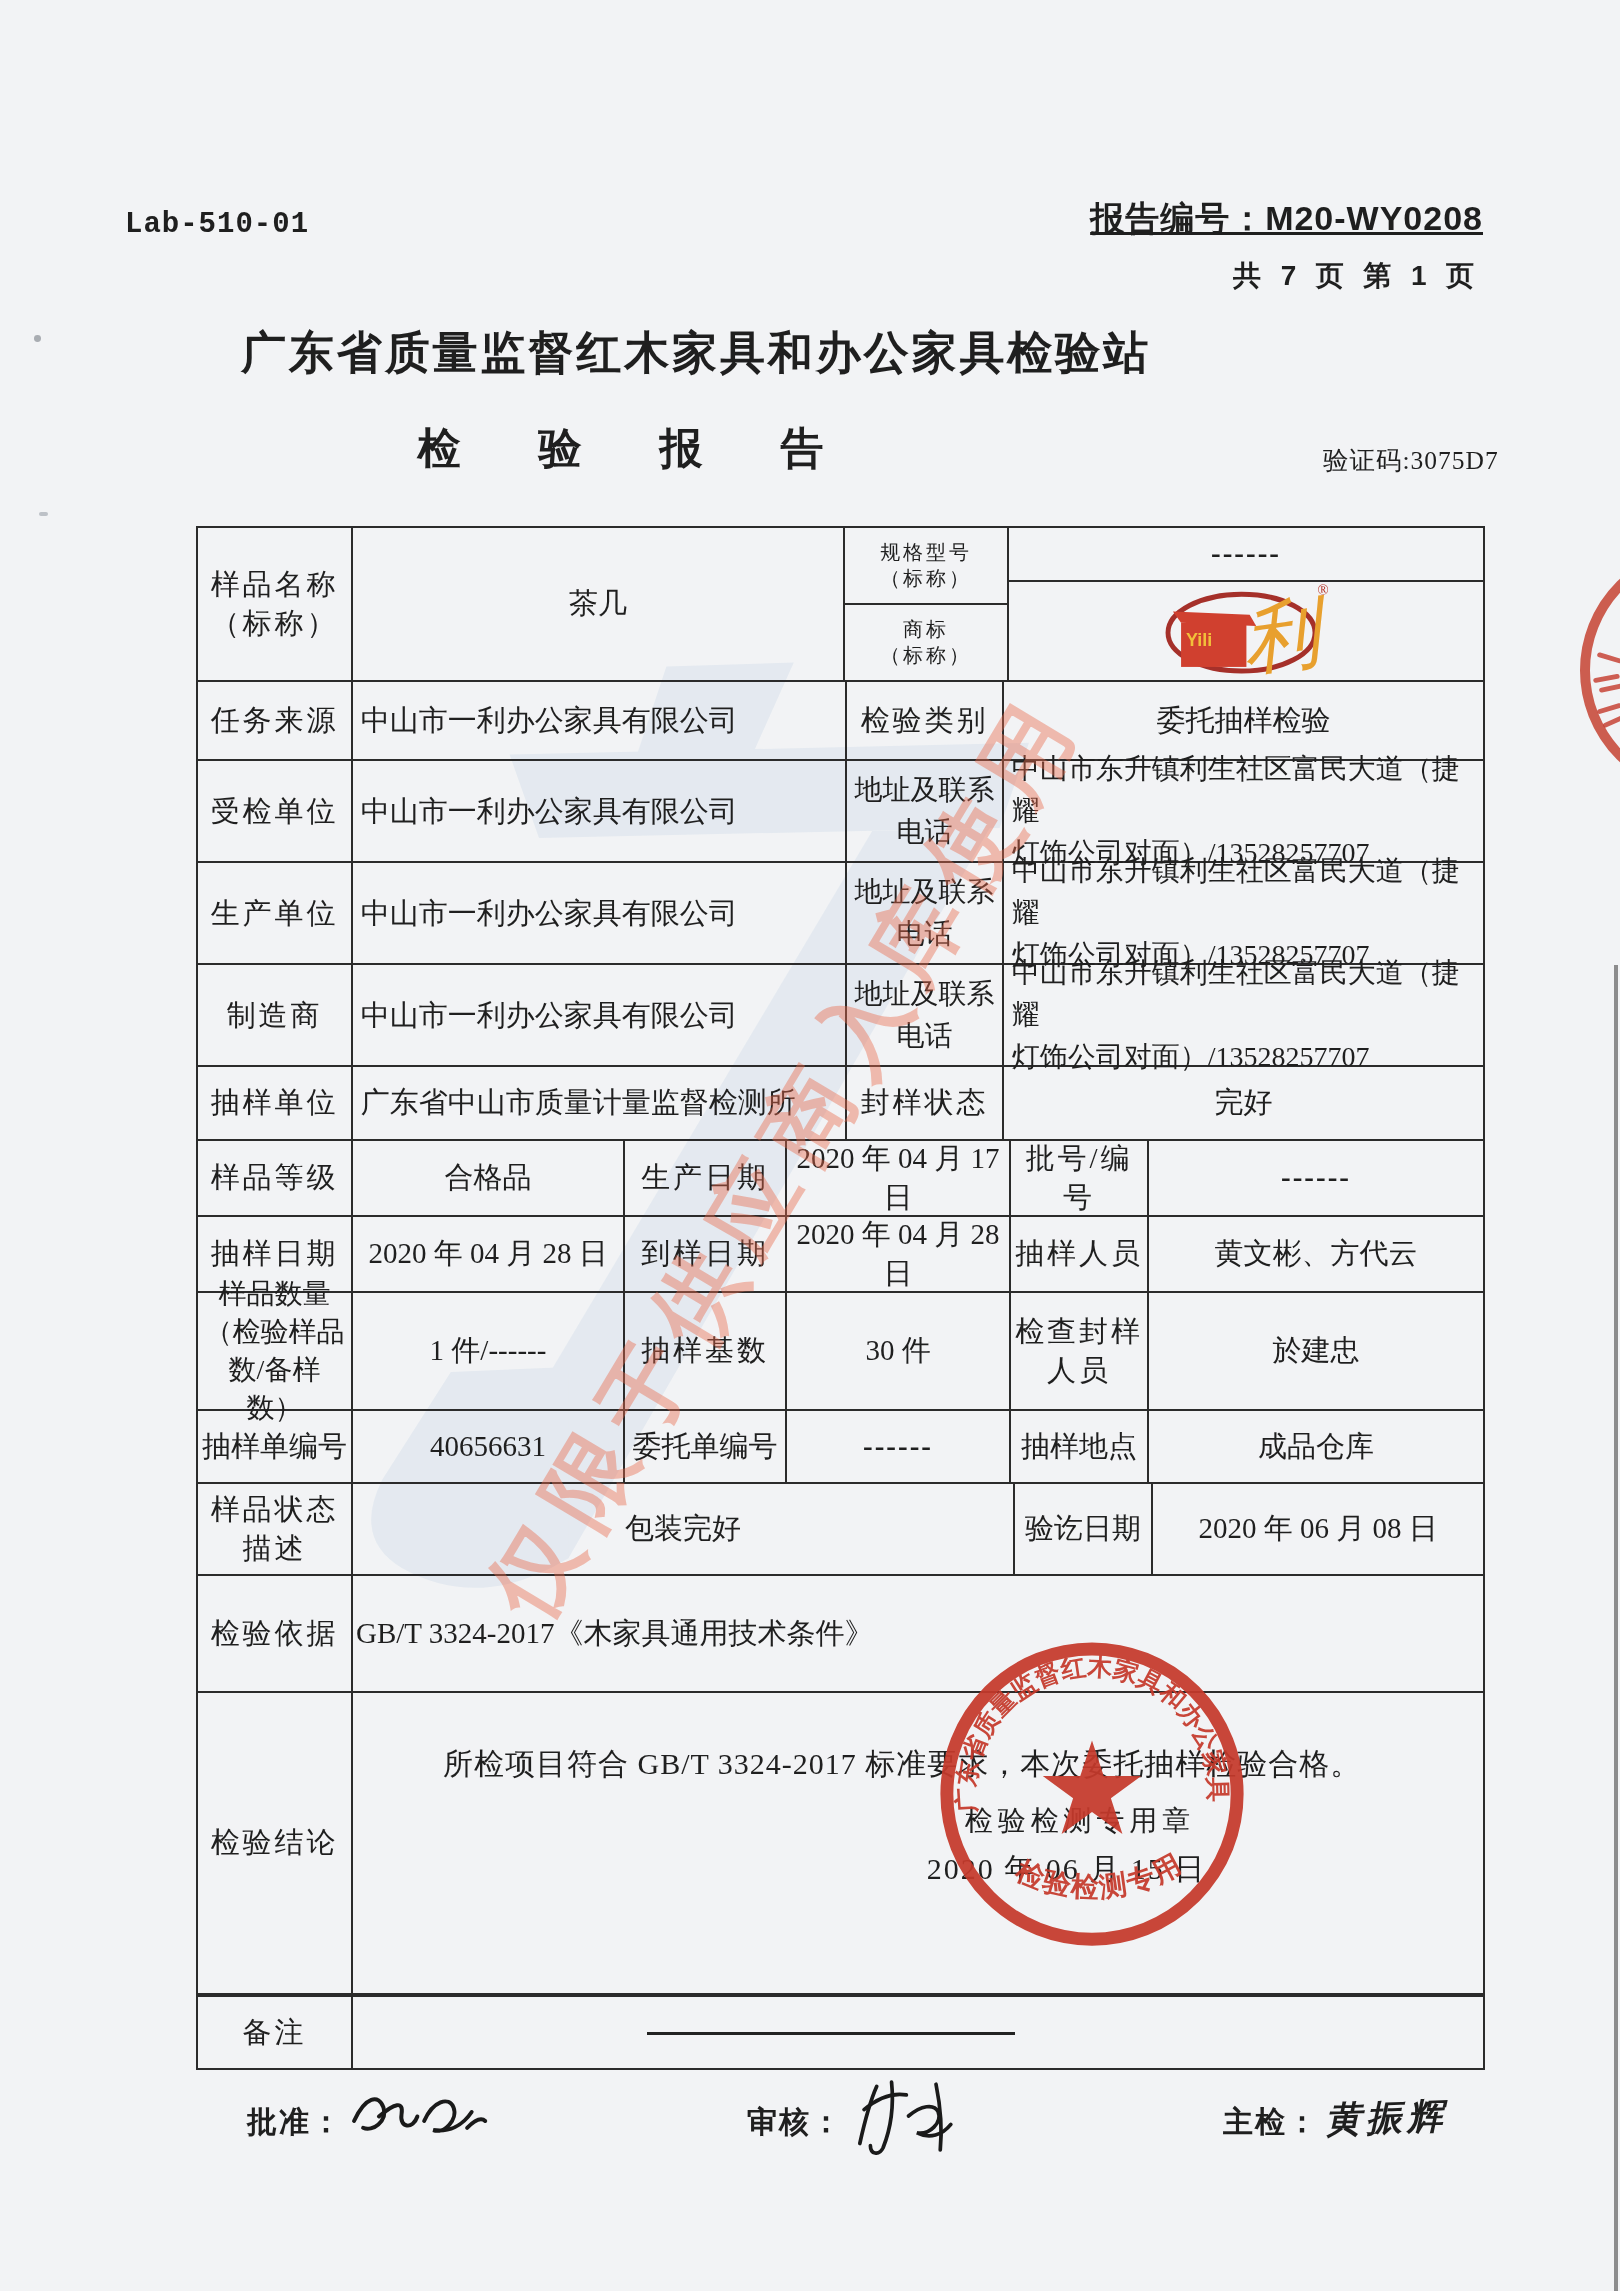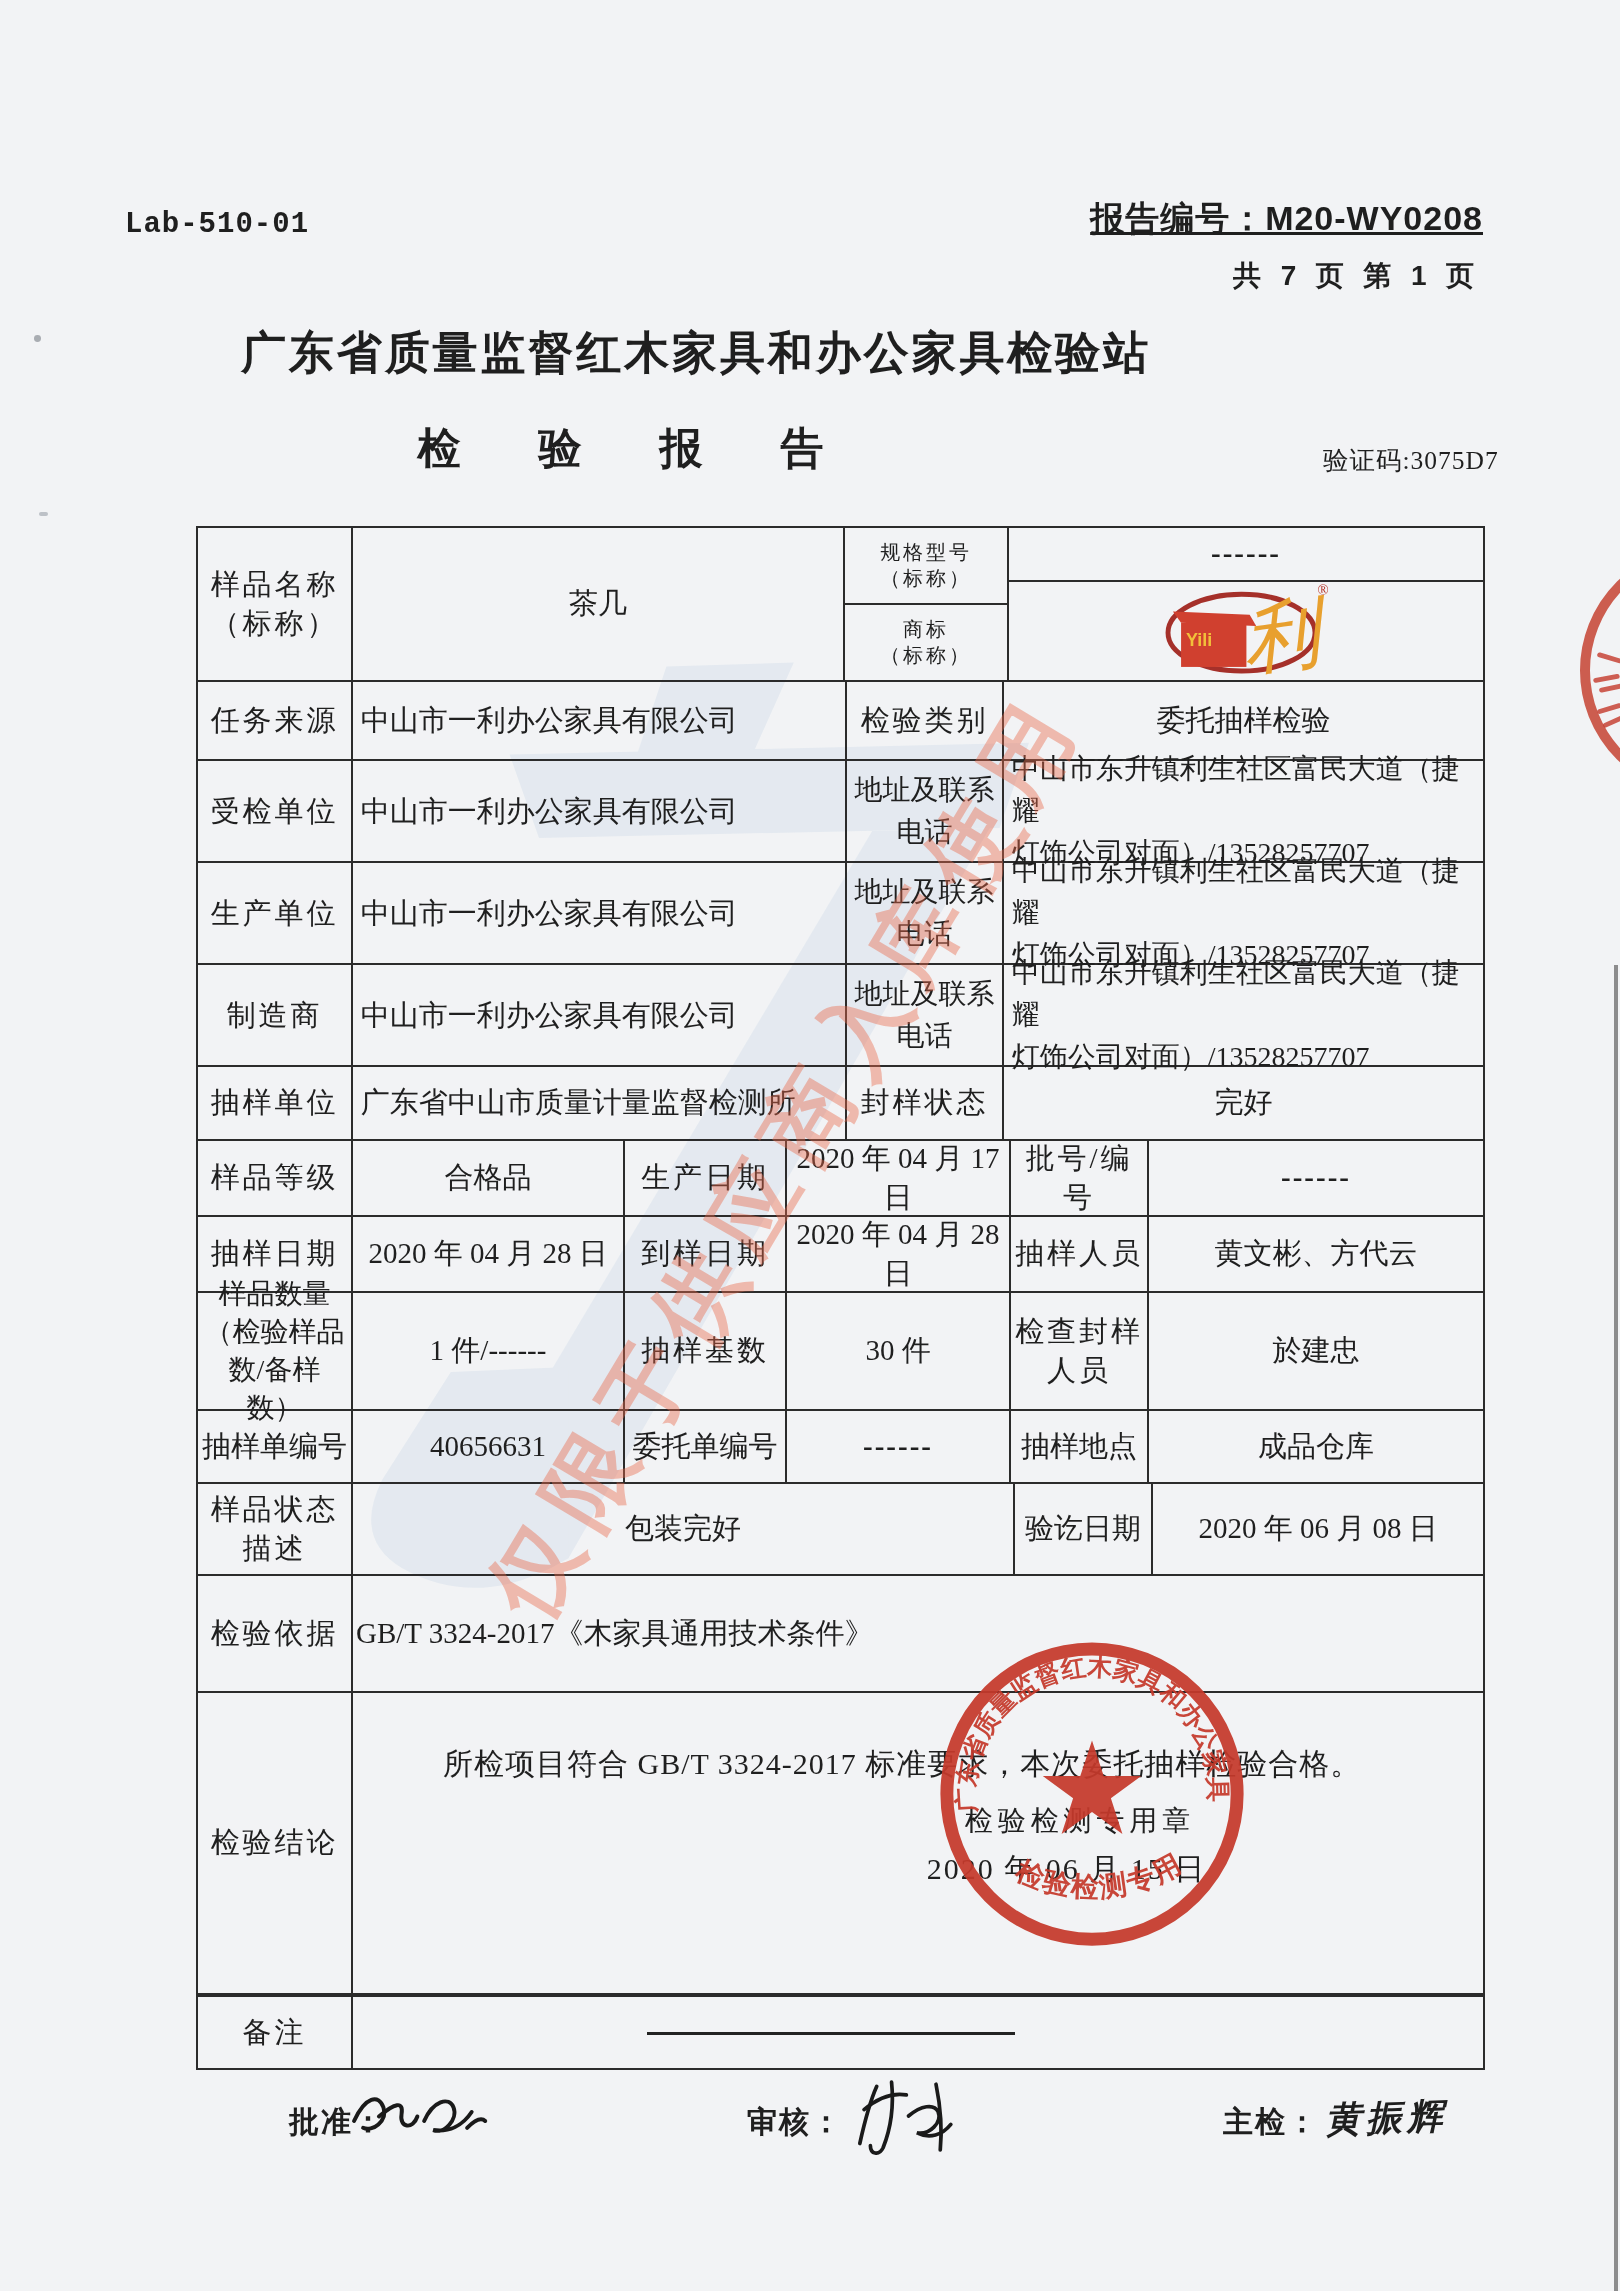--- a/index.html
+++ b/index.html
@@ -282,21 +282,21 @@
 <div class="abs edge-stamp"></div>
 <svg class="abs edge-marks" width="39" height="88" viewBox="0 0 40 90">
   <g stroke="#c5392b" stroke-width="5" fill="none" stroke-linecap="round">
     <path d="M14,8 L34,14"></path>
     <path d="M10,34 L32,30 M16,44 L36,40"></path>
     <path d="M14,66 L34,60 M20,80 L38,72"></path>
   </g>
 </svg>
 
 <div class="abs sig-row">
-  <span class="sig-label" style="left:247px;top:21.6px;margin-left:42px;">批准：</span>
+  <span class="sig-label" style="left:247px;top:21.6px;">批准：</span>
   <svg class="sig-hand" style="left:345px;top:2px;" width="147" height="69" viewBox="0 0 130 60">
     <g stroke="#1a1a1a" stroke-width="3.5" fill="none" stroke-linecap="round">
       <path d="M8,34 C18,12 30,10 34,22 C38,34 24,44 16,40"></path>
       <path d="M30,30 C44,18 52,16 50,28 C48,40 60,42 64,30"></path>
       <path d="M70,34 C78,16 92,12 96,22 C100,32 88,46 78,42 C92,44 104,38 112,26"></path>
       <path d="M108,40 C114,34 120,30 124,34"></path>
     </g>
   </svg>
   <span class="sig-label" style="left:747px;top:21.6px;">审核：</span>
   <svg class="sig-hand" style="left:845px;top:-7.8px;" width="127" height="88" viewBox="0 0 120 80">

